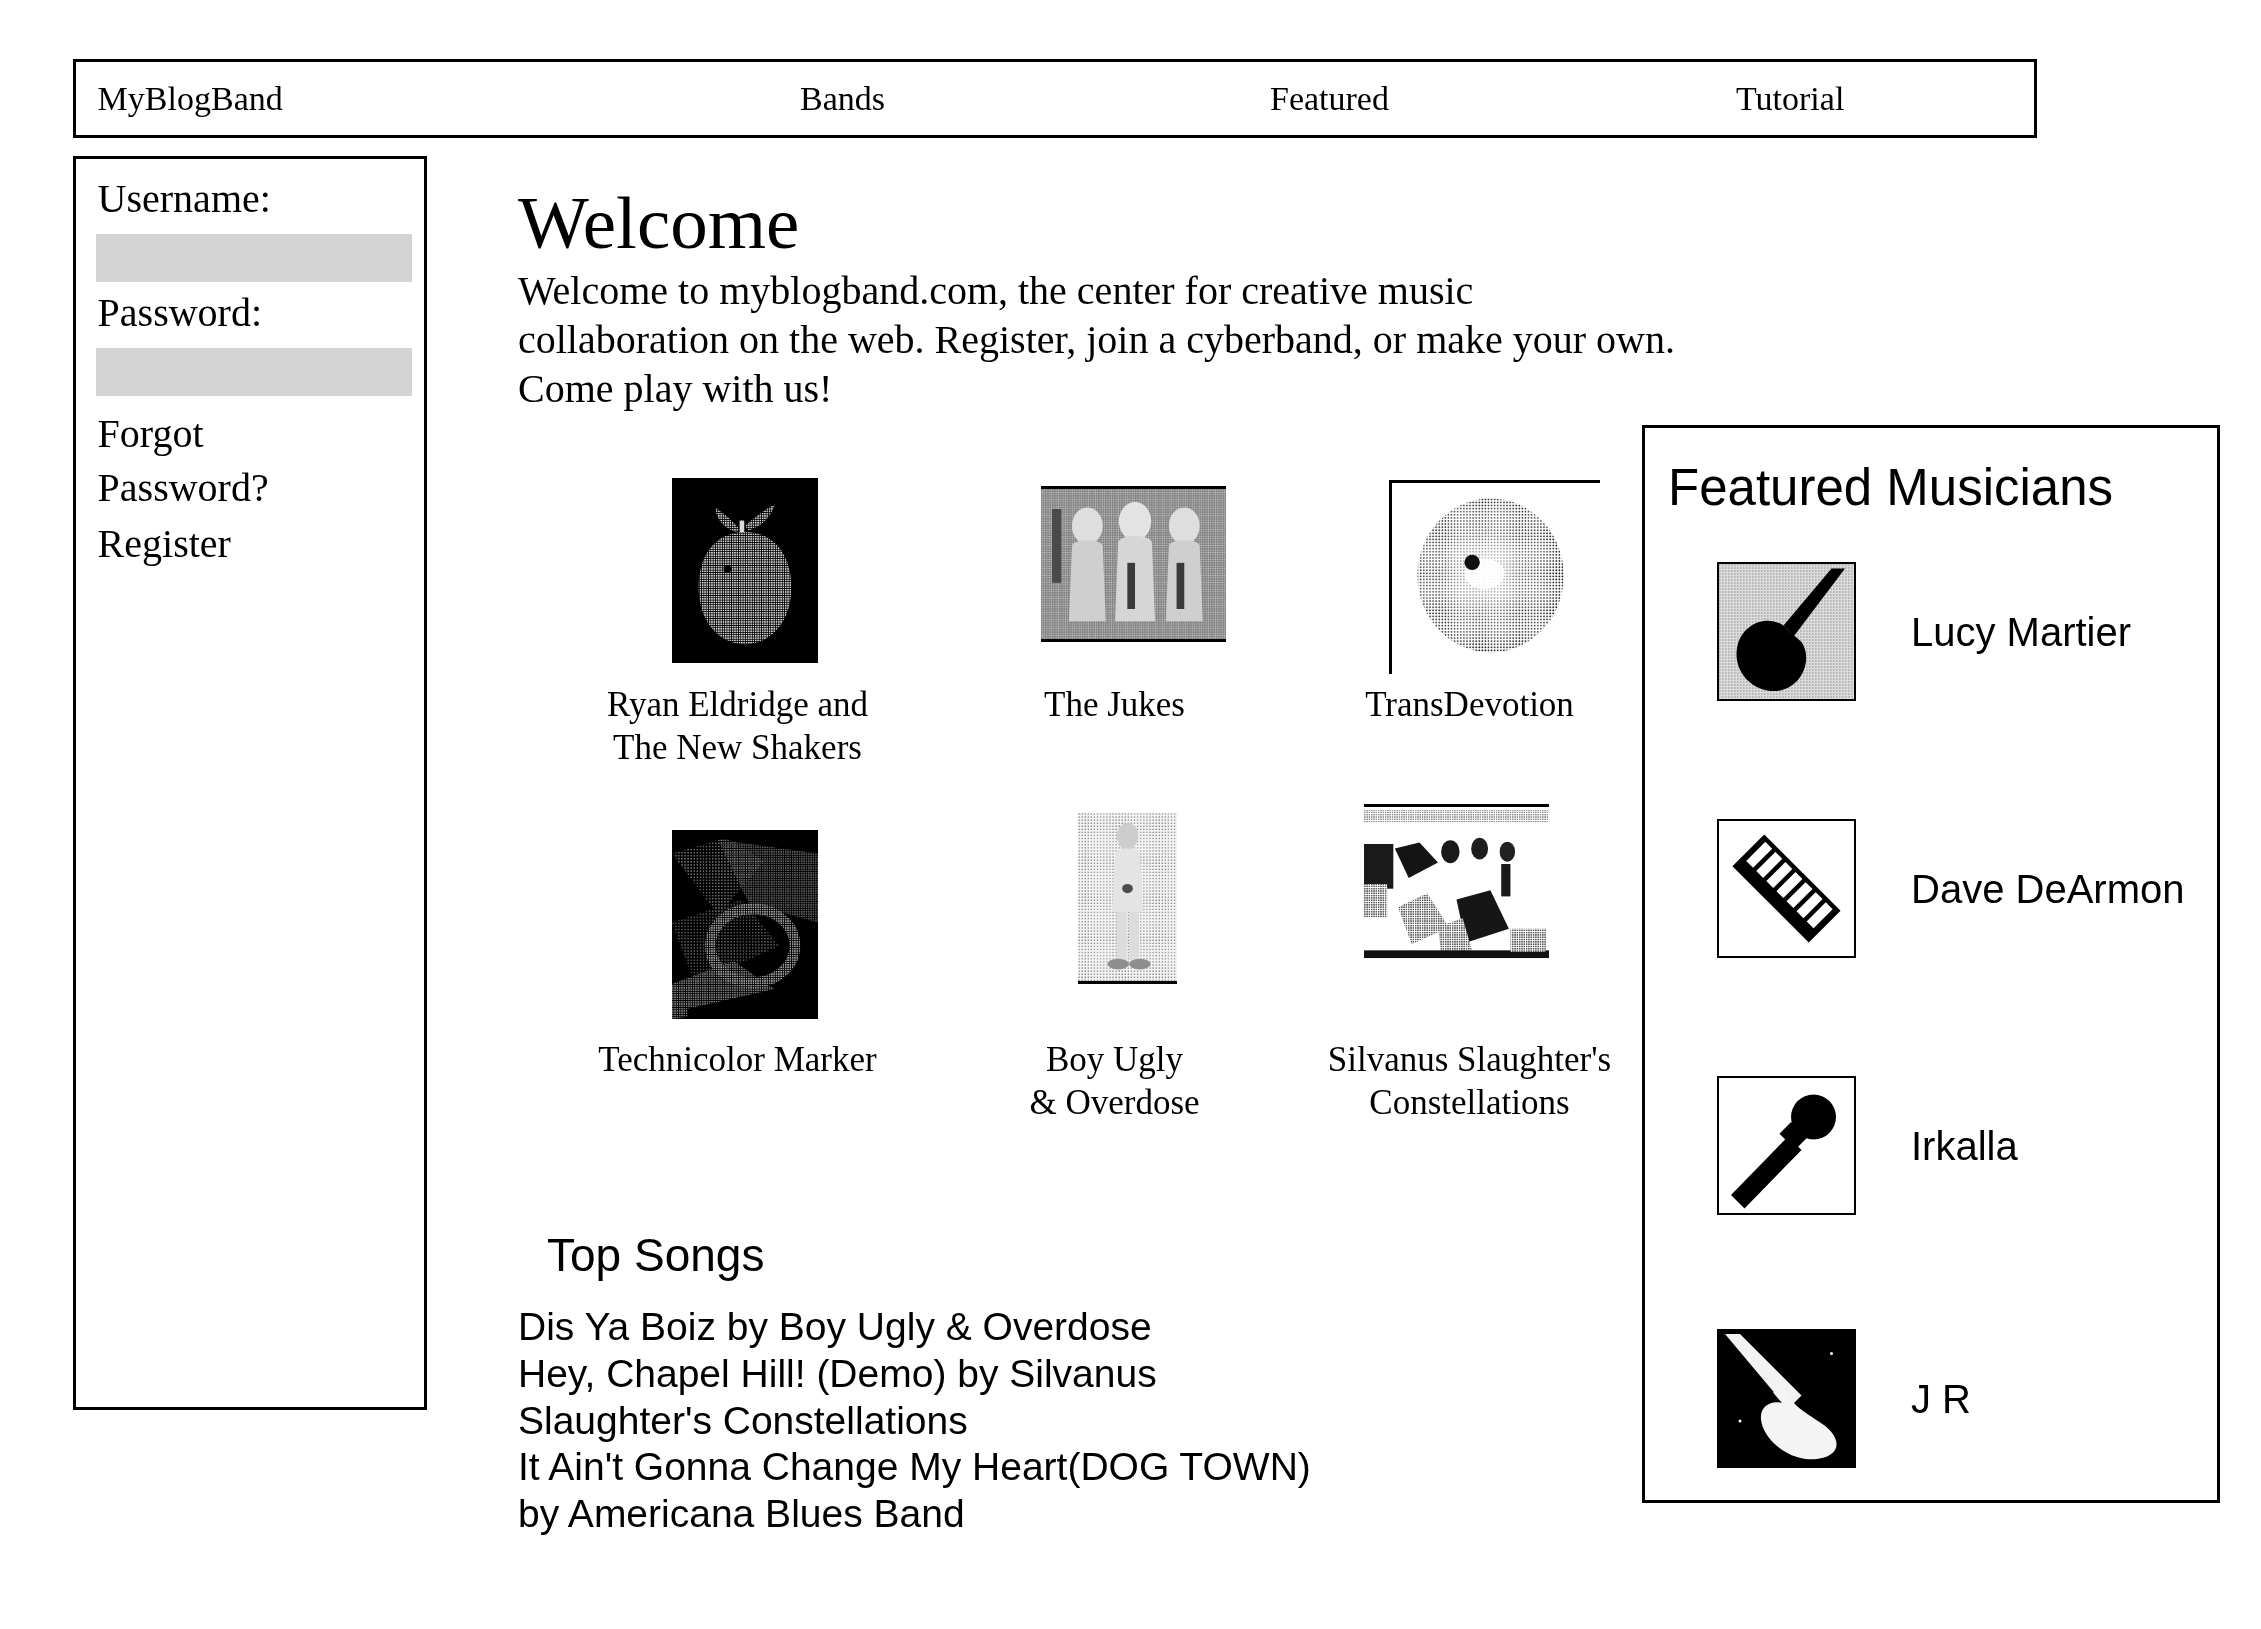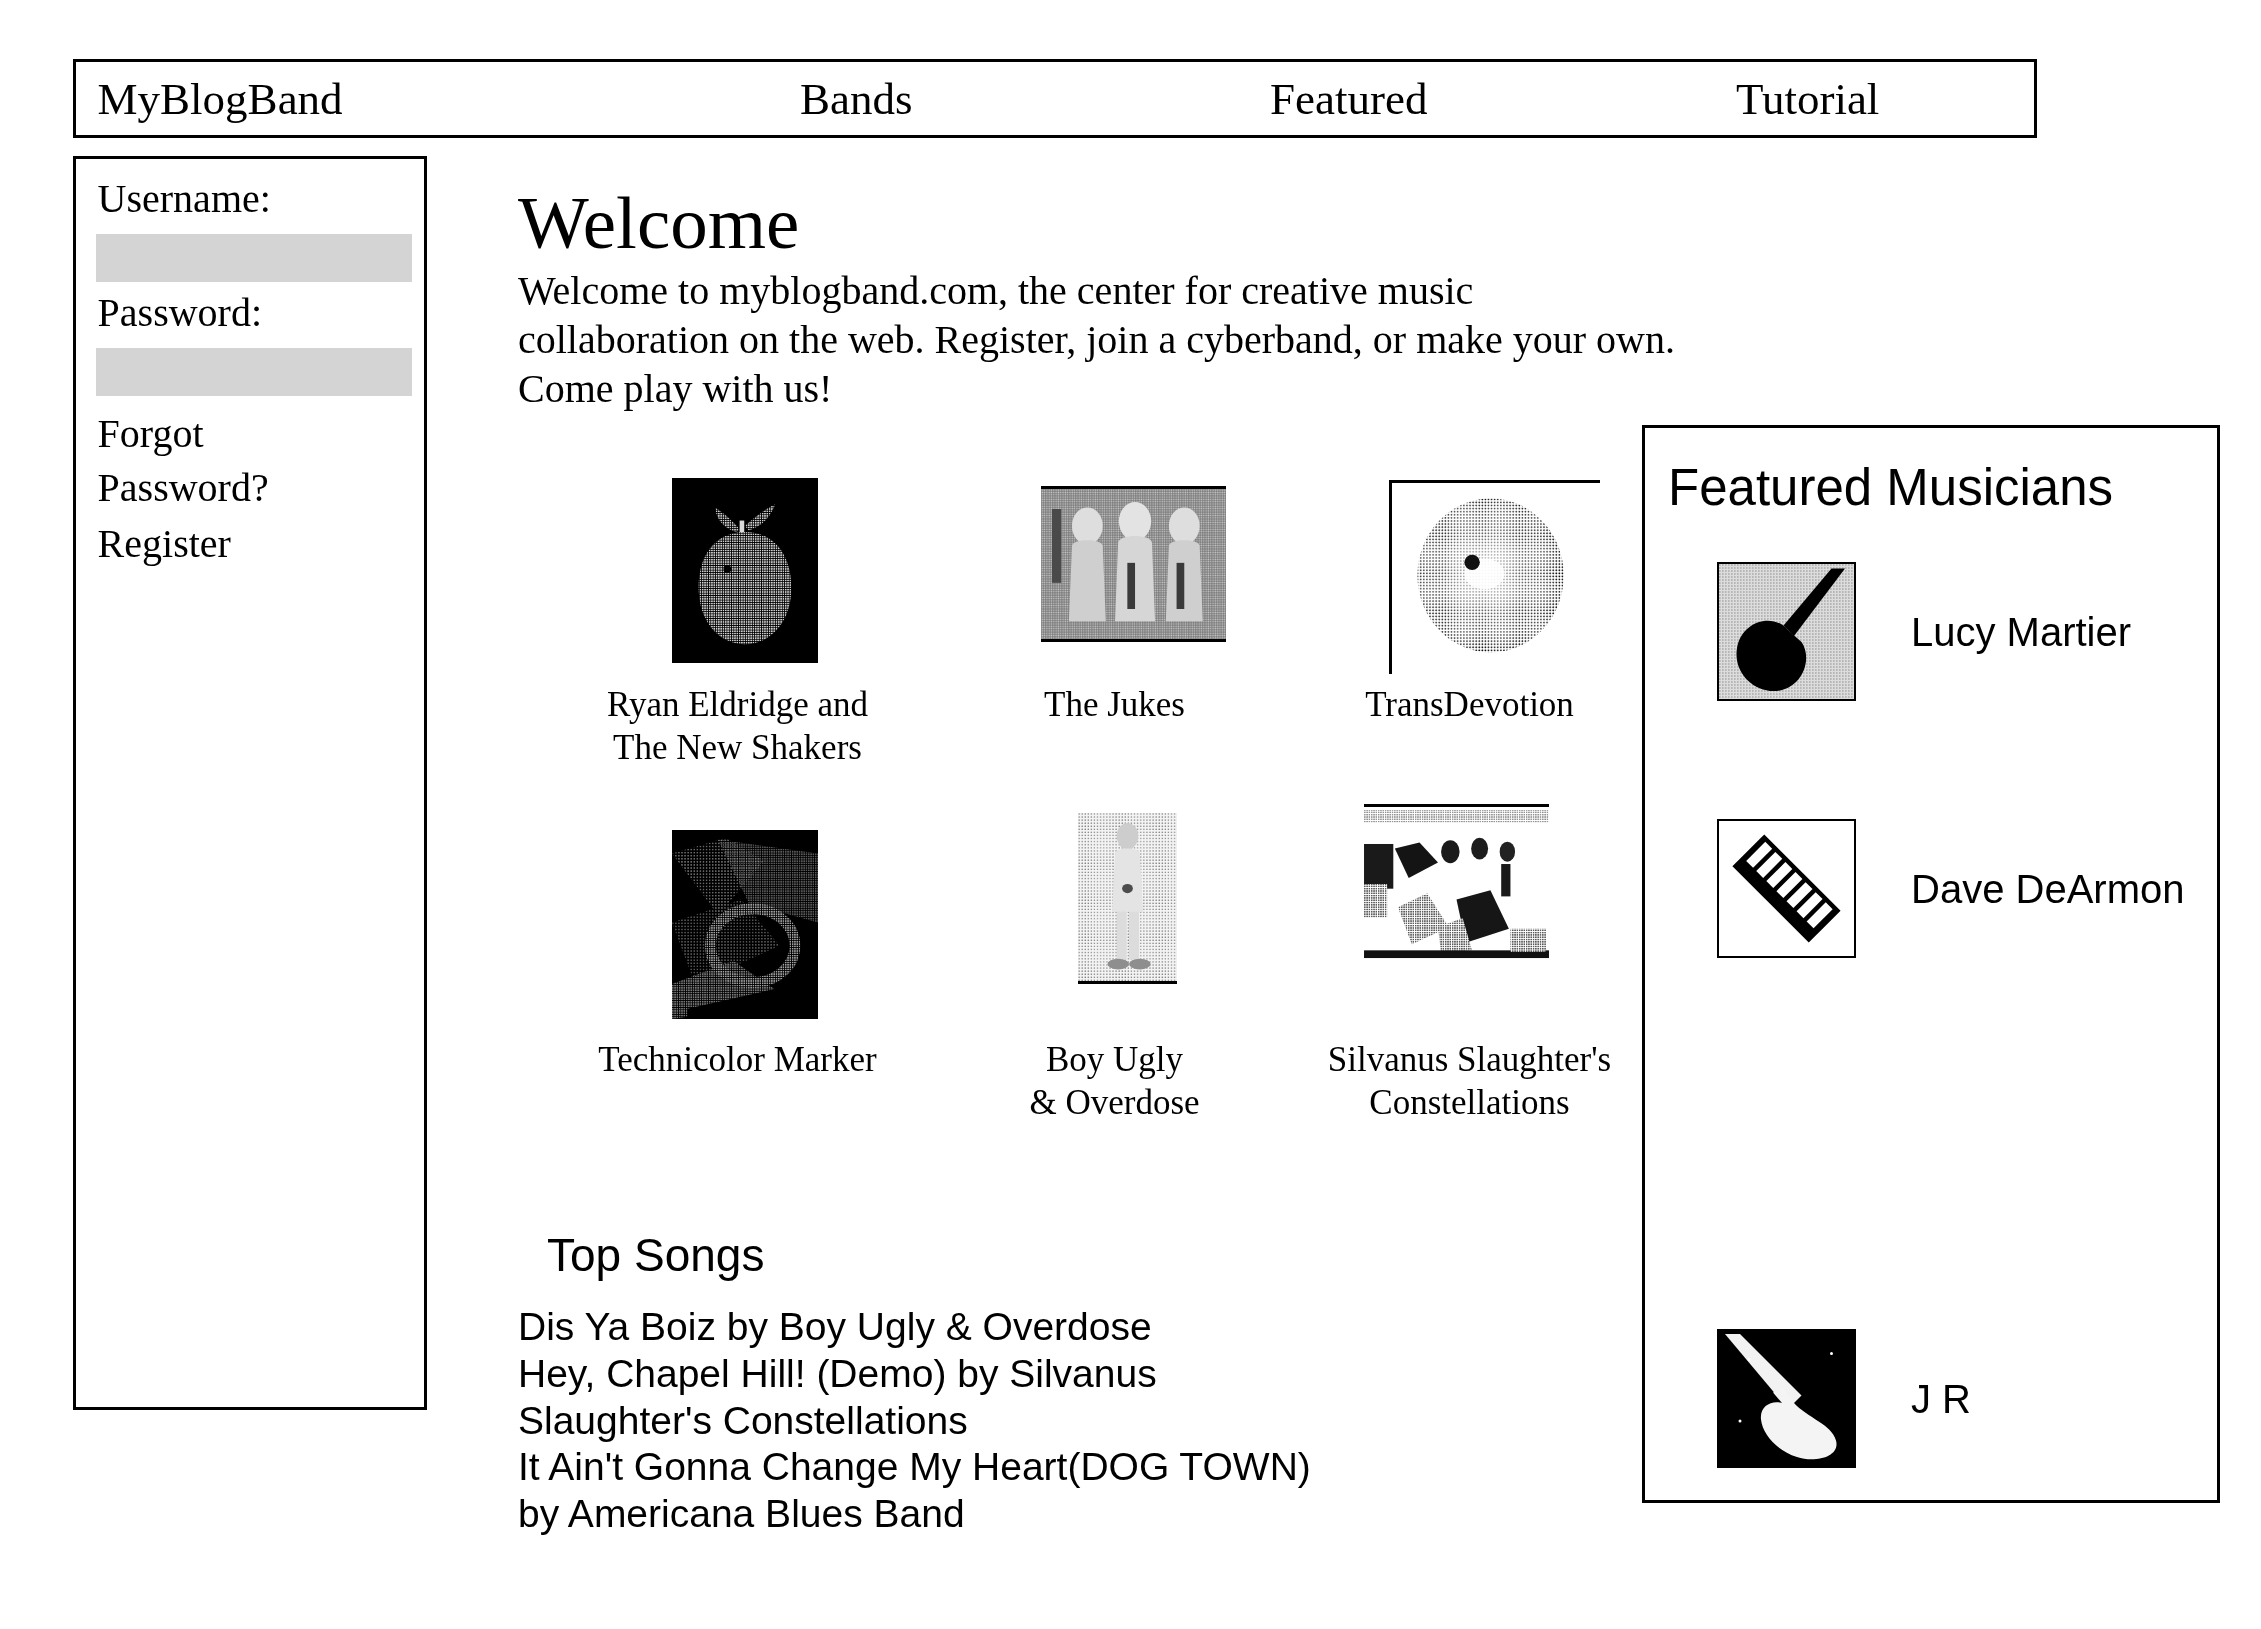--- a/index.html
+++ b/index.html
@@ -3,21 +3,21 @@
 <meta charset="utf-8">
 <style>
   html,body{margin:0;padding:0;background:#ffffff;}
   body{width:2261px;height:1630px;position:relative;overflow:hidden;
        font-family:"Liberation Serif", serif; color:#000;}
 
   
   #topnav{position:absolute;left:73px;top:59px;width:1964px;height:79px;
           border:3.9px solid #000;box-sizing:border-box;background:#fff;}
   .nav-item{position:absolute;top:50%;transform:translateY(-50%);
-            font-size:45px;line-height:1;white-space:nowrap;
+            font-size:34px;line-height:1;white-space:nowrap;
             font-family:"Liberation Serif", serif;}
   #nav-brand{left:21.6px;}
   #nav-bands{left:724px;}
   #nav-musicians{left:1194px;}
   #nav-tutorial{left:1660px;}
 
   
   #sidebar{position:absolute;left:73px;top:156px;width:354px;height:1254px;
            border:3.9px solid #000;box-sizing:border-box;background:#fff;padding-left:34px;}
   .side-label{position:absolute;left:21.6px;font-size:40px;line-height:1;
@@ -328,20 +328,31 @@
             <rect x="102" y="66" width="13" height="36"></rect>
             <rect x="121" y="66" width="13" height="36"></rect>
             <rect x="140" y="66" width="13" height="36"></rect>
           </g>
         </g>
       </svg>
     </div>
     <span class="fm-name">Dave DeArmon</span>
   </div>
 
+  <div class="fm-row" id="fm-row-2">
+    <div class="fm-icon" style="background:#ffffff;">
+      <svg viewBox="0 0 180 180" width="100%" height="100%" style="display:block">
+        <rect width="180" height="180" fill="#fff"></rect>
+        <circle cx="126" cy="52" r="30" fill="#000"></circle>
+        <rect x="84" y="66" width="30" height="22" fill="#000" transform="rotate(45 99 77)"></rect>
+        <path d="M92 78 L16 156 L34 174 L110 96 Z" fill="#000"></path>
+      </svg>
+    </div>
+    <span class="fm-name">Irkalla</span>
+  </div>
 
   <div class="fm-row" id="fm-row-3">
     <div class="fm-icon" style="background:#000000;">
       <svg viewBox="0 0 180 180" width="100%" height="100%" style="display:block">
         <rect width="180" height="180" fill="#000"></rect>
         <path d="M8 4 L28 4 L110 86 L92 104 Z" fill="#f2f2f2"></path>
         <path d="M100 96 C118 116 150 124 156 146 C162 168 128 176 104 168
                  C78 160 58 138 56 118 C54 100 70 92 84 96 L72 82 L86 76 Z" fill="#f4f4f4"></path>
         <circle cx="40" cy="38" r="2" fill="#fff"></circle>
         <circle cx="150" cy="30" r="2" fill="#fff"></circle>

